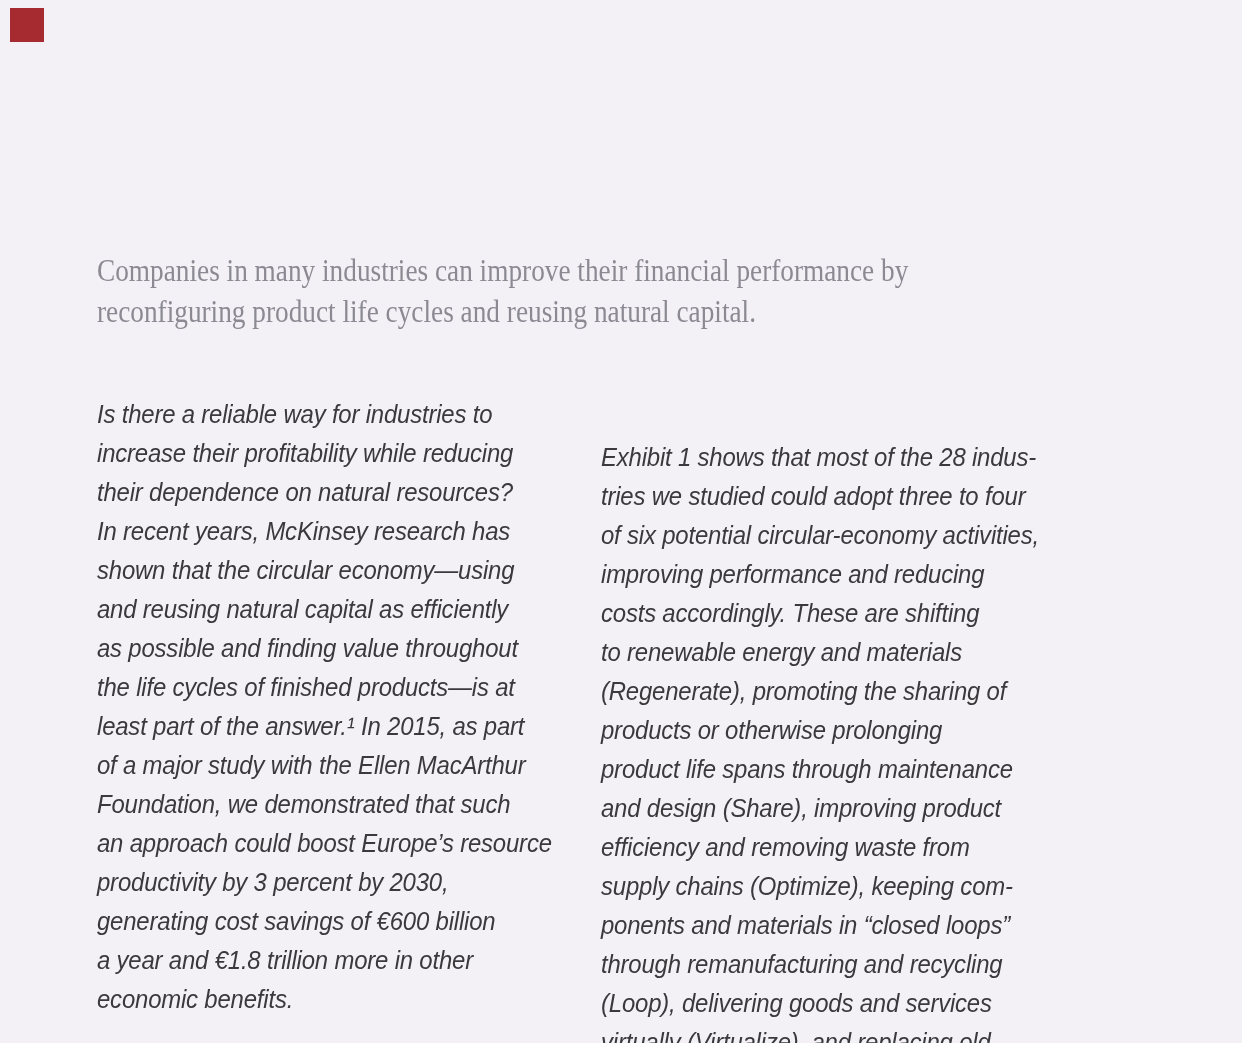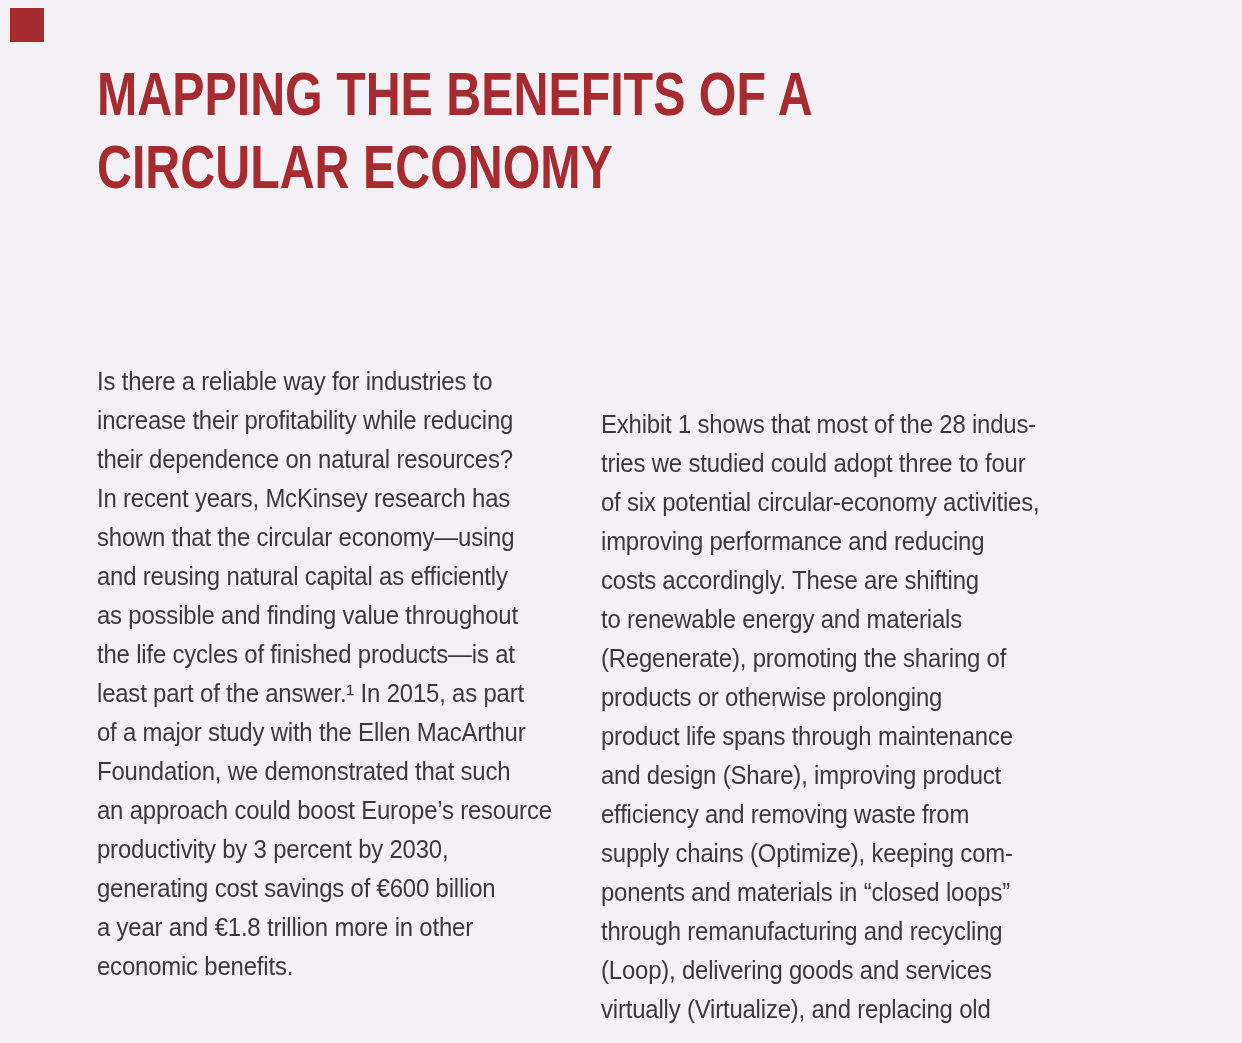--- a/index.html
+++ b/index.html
@@ -48,46 +48,47 @@
     font-weight: 400;
     color: var(--deck_text, #8B8A93);
   }
   .deck .line {
     transform: scaleX(0.88);
     transform-origin: 0 50%;
     white-space: nowrap;
   }
   .body-col {
     position: absolute;
-    top: 362px;
+    top: 395px;
     font-size: 26px;
     line-height: 39px;
     letter-spacing: -0.2px;
     color: var(--body_text, #3A393C);
+    font-style: italic;
   }
   .body-col .line {
     transform: scaleX(0.92);
     transform-origin: 0 50%;
     white-space: nowrap;
   }
   .col-left  { left: 97px; }
   .col-right { left: 601px; margin-top: 43px; }
 </style>
 </head>
 <body>
 
 <div class="page">
 
   <div class="red-square"></div>
 
-  <h1 class="title">
-    <div class="line">MAPPING THE BENEFITS OF A</div>
-    <div class="line">CIRCULAR ECONOMY</div>
-  </h1>
 
+  <div class="deck">
+    <div class="line">Companies in many industries can improve their financial performance by</div>
+    <div class="line">reconfiguring product life cycles and reusing natural capital.</div>
+  </div>
 
   <div class="body-col col-left">
       <div class="line">Is there a reliable way for industries to</div>
       <div class="line">increase their profitability while reducing</div>
       <div class="line">their dependence on natural resources?</div>
       <div class="line">In recent years, McKinsey research has</div>
       <div class="line">shown that the circular economy—using</div>
       <div class="line">and reusing natural capital as efficiently</div>
       <div class="line">as possible and finding value throughout</div>
       <div class="line">the life cycles of finished products—is at</div>

